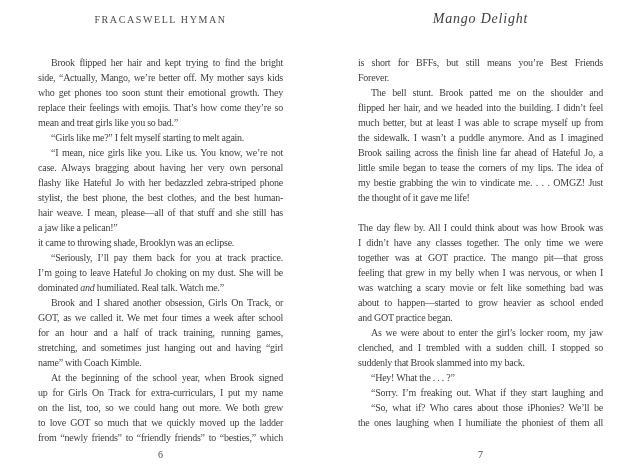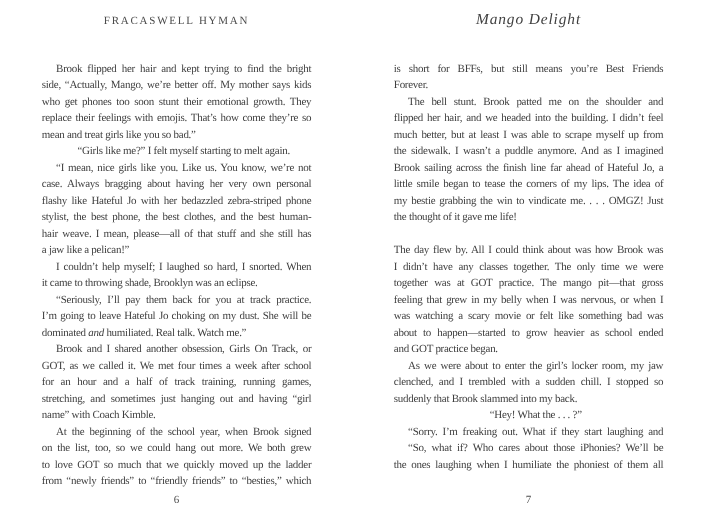--- a/index.html
+++ b/index.html
@@ -60,21 +60,20 @@
     color: #3e3e3e;
     text-align: left;
     overflow: visible;
   }
   .line.just {
     text-align: justify;
     text-align-last: justify;
   }
   .line.indent {
     text-indent: 13px;
-    text-align: center;
   }
   .line i { font-style: italic; }
 
   .page-number {
     position: absolute;
     top: 447px;
     left: 0;
     right: 0;
     height: 15px;
     line-height: 15px;
@@ -96,31 +95,31 @@
         <div class="line just">who get phones too soon stunt their emotional growth. They</div>
         <div class="line just">replace their feelings with emojis. That’s how come they’re so</div>
         <div class="line">mean and treat girls like you so bad.”</div>
         <div class="line indent">“Girls like me?” I felt myself starting to melt again.</div>
         <div class="line just indent">“I mean, nice girls like you. Like us. You know, we’re not</div>
         <div class="line just">case. Always bragging about having her very own personal</div>
         <div class="line just">flashy like Hateful Jo with her bedazzled zebra-striped phone</div>
         <div class="line just">stylist, the best phone, the best clothes, and the best human-</div>
         <div class="line just">hair weave. I mean, please—all of that stuff and she still has</div>
         <div class="line">a jaw like a pelican!”</div>
-        <div class="line just indent">I couldn’t help myself; I laughed so hard, I snorted. When</div>
         <div class="line">it came to throwing shade, Brooklyn was an eclipse.</div>
         <div class="line just indent">“Seriously, I’ll pay them back for you at track practice.</div>
         <div class="line just">I’m going to leave Hateful Jo choking on my dust. She will be</div>
         <div class="line">dominated <i>and</i> humiliated. Real talk. Watch me.”</div>
         <div class="line just indent">Brook and I shared another obsession, Girls On Track, or</div>
         <div class="line just">GOT, as we called it. We met four times a week after school</div>
         <div class="line just">for an hour and a half of track training, running games,</div>
         <div class="line just">stretching, and sometimes just hanging out and having “girl</div>
         <div class="line">name” with Coach Kimble.</div>
         <div class="line just indent">At the beginning of the school year, when Brook signed</div>
+        <div class="line just">up for Girls On Track for extra-curriculars, I put my name</div>
         <div class="line just">on the list, too, so we could hang out more. We both grew</div>
         <div class="line just">to love GOT so much that we quickly moved up the ladder</div>
         <div class="line just">from “newly friends” to “friendly friends” to “besties,” which</div>
       </div>
     <div class="page-number">6</div>
   </div>
 
   <div class="page right">
     <div class="running-header title">Mango Delight</div>
     <div class="body">

